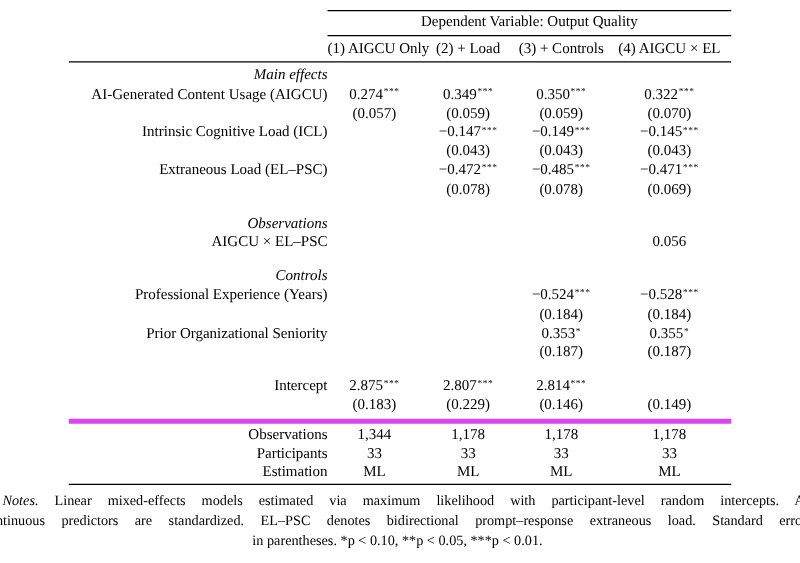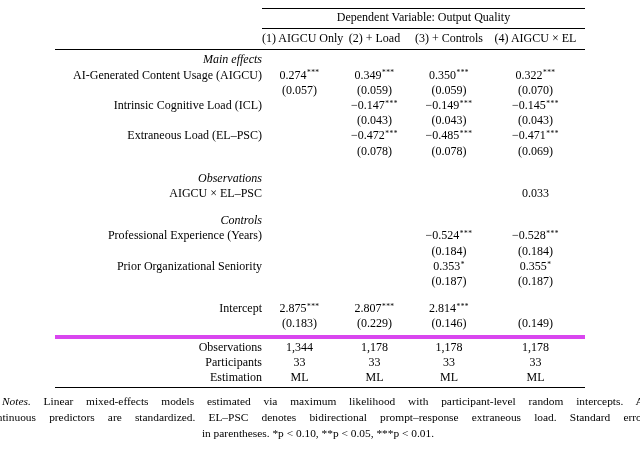--- a/index.html
+++ b/index.html
@@ -125,21 +125,21 @@
       </div>
       <div class="gap"></div>
       <div class="row">
         <div class="c label ital">Observations</div>
       </div>
       <div class="row">
         <div class="c label">AIGCU × EL–PSC</div>
         <div class="c num"></div>
         <div class="c num"></div>
         <div class="c num"></div>
-        <div class="c num">0.033</div>
+        <div class="c num">0.056</div>
       </div>
       <div class="gap"></div>
       <div class="row">
         <div class="c label ital">Controls</div>
       </div>
       <div class="row">
         <div class="c label">Professional Experience (Years)</div>
         <div class="c num"></div>
         <div class="c num"></div>
         <div class="c num">−0.524<sup>***</sup></div>

